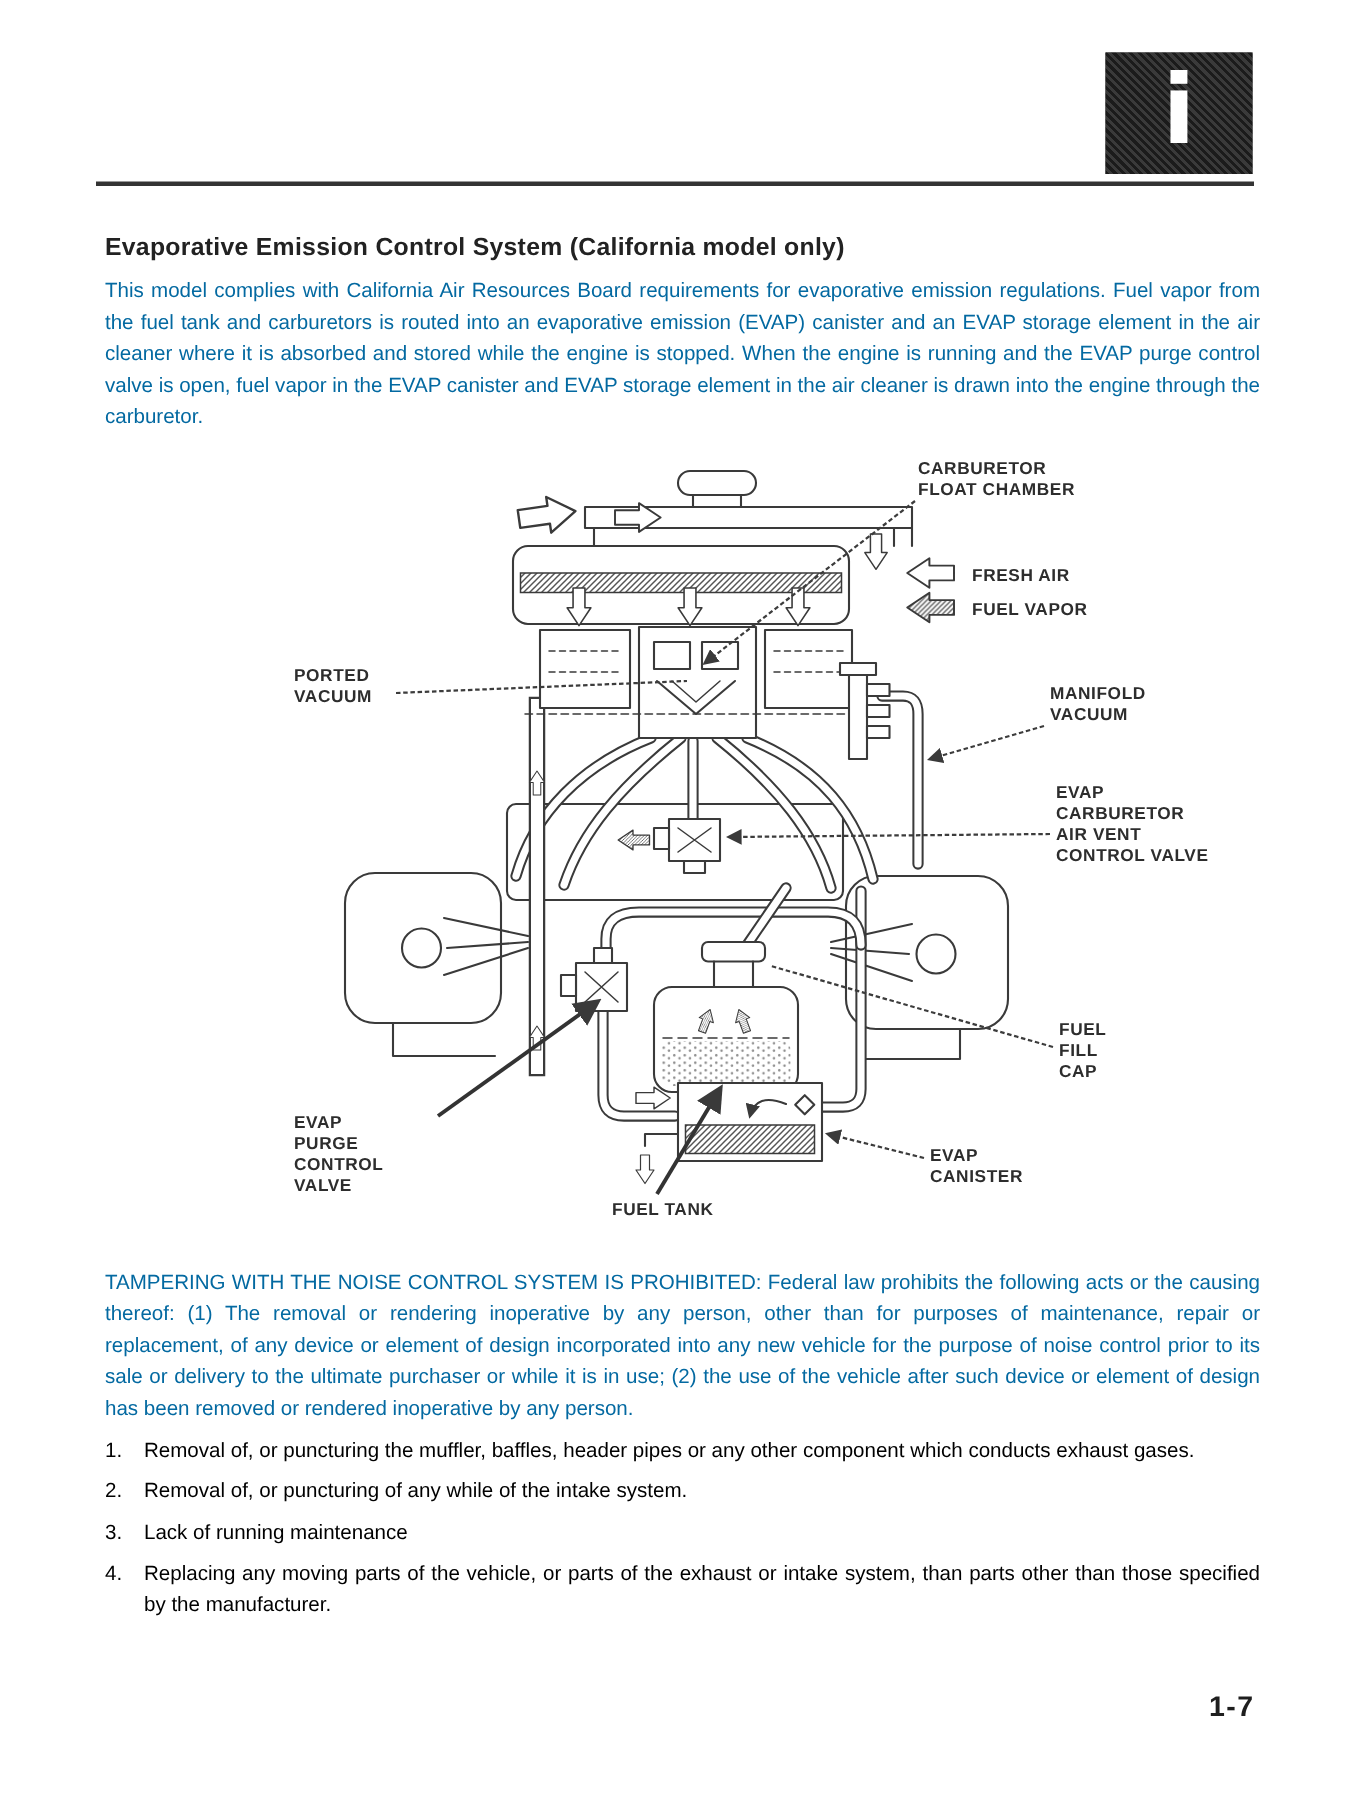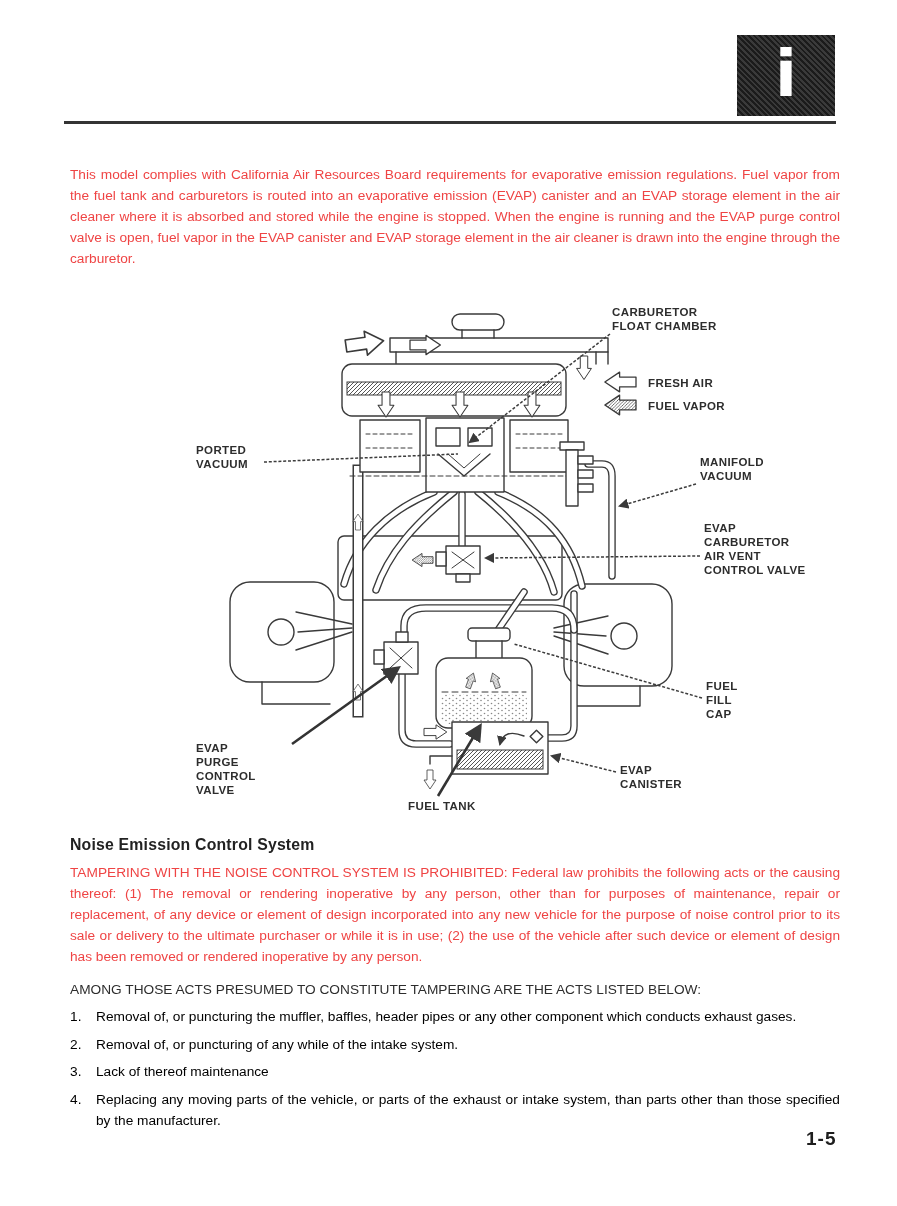--- a/index.html
+++ b/index.html
@@ -25,21 +25,21 @@
     position:absolute;left:64px;top:121px;width:772px;height:3px;background:#343434;
   }
 
   
   .sec{position:absolute;left:70px;width:770px;}
   .sec1{top:156px;}
   .sec2{top:836px;}
   h1,h2{margin:0;font-size:16.5px;font-weight:700;color:#222;letter-spacing:.2px;}
   h2{font-size:15.8px;}
   .body-text{
-    margin:9px 0 0 0;font-size:13.7px;line-height:1.53;text-align:justify;color:#ef4444;
+    margin:9px 0 0 0;font-size:13.7px;line-height:1.53;text-align:justify;color:#0369a1;
   }
   .caps-line{margin:12px 0 0 0;font-size:13.7px;line-height:1.5;color:#2d2d2d;}
   ol.acts{list-style:none;margin:6px 0 0 0;padding:0;counter-reset:act;}
   ol.acts li{
     position:relative;padding-left:26px;margin:7px 0;font-size:13.7px;
     line-height:1.5;text-align:justify;color:#000000;
   }
   ol.acts li::before{
     counter-increment:act;content:counter(act) ".";
     position:absolute;left:0;top:0;
@@ -68,20 +68,21 @@
 <body>
 
 <div class="page">
 
   <div class="tab-block">
     <span class="glyph">i</span>
   </div>
   <div class="head-rule"></div>
 
   <div class="sec sec1">
+    <h1>Evaporative Emission Control System (California model only)</h1>
     <p class="body-text">This model complies with California Air Resources Board requirements for evaporative emission regulations. Fuel vapor from the fuel tank and carburetors is routed into an evaporative emission (EVAP) canister and an EVAP storage element in the air cleaner where it is absorbed and stored while the engine is stopped. When the engine is running and the EVAP purge control valve is open, fuel vapor in the EVAP canister and EVAP storage element in the air cleaner is drawn into the engine through the carburetor.</p>
   </div>
 
   <svg class="diagram" viewBox="0 0 897 535" xmlns="http://www.w3.org/2000/svg">
     <defs>
       <marker id="ah" viewBox="0 0 10 10" refX="8" refY="5" markerWidth="7" markerHeight="7" orient="auto-start-reverse">
         <path d="M0,0 L10,5 L0,10 z" fill="#3a3a3a"></path>
       </marker>
       <pattern id="hatch" width="4" height="4" patternUnits="userSpaceOnUse">
         <path d="M0 4 L4 0" stroke="#555" stroke-width="1"></path>
@@ -264,26 +265,24 @@
       <text class="dlabel" x="196" y="502">VALVE</text>
 
       <text class="dlabel" x="620" y="482">EVAP</text>
       <text class="dlabel" x="620" y="496">CANISTER</text>
 
       <text class="dlabel" x="408" y="518">FUEL TANK</text>
     </g>
   </svg>
 
   <div class="sec sec2">
-    <h2>Noise Emission Control System</h2>
     <p class="body-text">TAMPERING WITH THE NOISE CONTROL SYSTEM IS PROHIBITED: Federal law prohibits the following acts or the causing thereof: (1) The removal or rendering inoperative by any person, other than for purposes of maintenance, repair or replacement, of any device or element of design incorporated into any new vehicle for the purpose of noise control prior to its sale or delivery to the ultimate purchaser or while it is in use; (2) the use of the vehicle after such device or element of design has been removed or rendered inoperative by any person.</p>
-    <p class="caps-line">AMONG THOSE ACTS PRESUMED TO CONSTITUTE TAMPERING ARE THE ACTS LISTED BELOW:</p>
     <ol class="acts">
       <li>Removal of, or puncturing the muffler, baffles, header pipes or any other component which conducts exhaust gases.</li>
       <li>Removal of, or puncturing of any while of the intake system.</li>
-      <li>Lack of thereof maintenance</li>
+      <li>Lack of running maintenance</li>
       <li>Replacing any moving parts of the vehicle, or parts of the exhaust or intake system, than parts other than those specified by the manufacturer.</li>
     </ol>
   </div>
 
-  <div class="page-number">1-5</div>
+  <div class="page-number">1-7</div>
 
 </div>
 
 </body></html>

